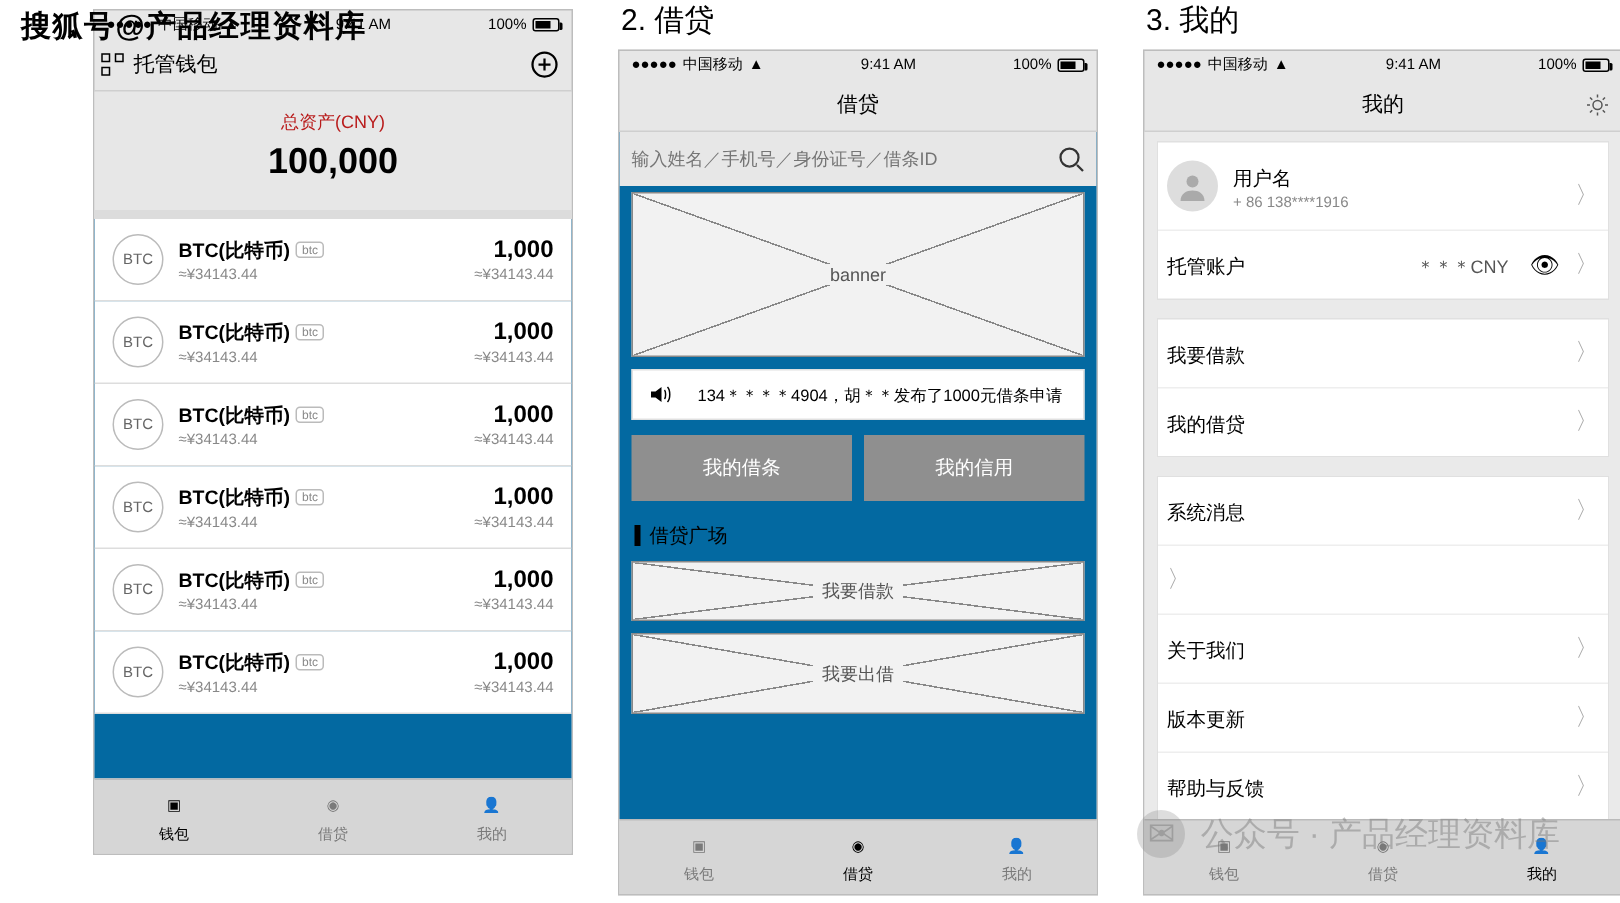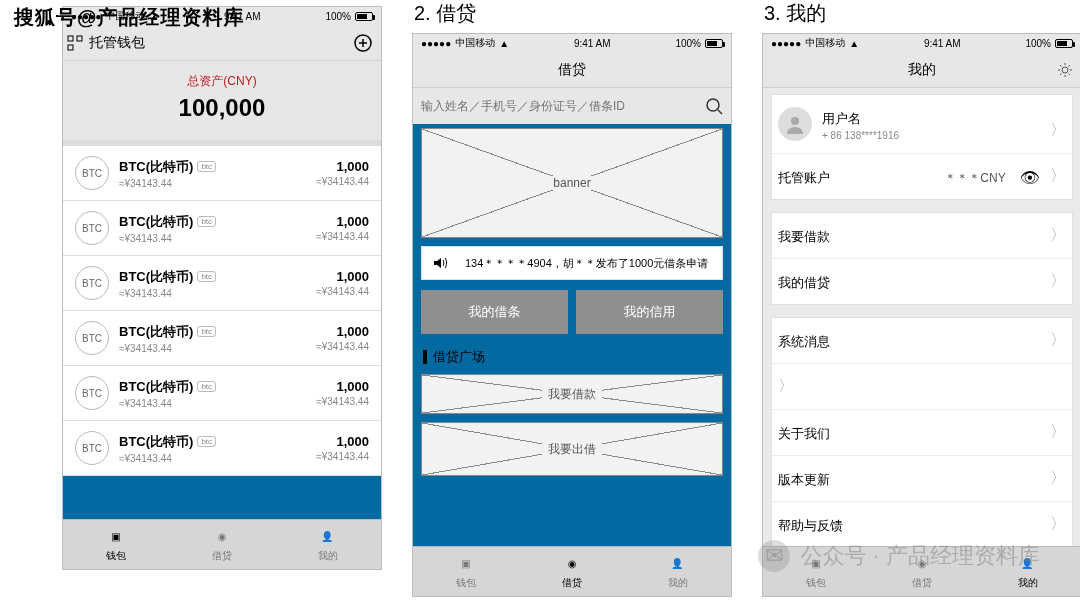--- a/index.html
+++ b/index.html
@@ -33,21 +33,21 @@
 .asset-head .value{font-size:24px;font-weight:700;margin-top:4px}
 
 .coin-list{flex:1;overflow:hidden}
 .coin-row{background:#fff;border-bottom:1px solid #ddd;display:flex;align-items:center;padding:10px 12px;gap:10px}
 .coin-row .badge{width:34px;height:34px;border:1px solid #bbb;border-radius:50%;display:flex;align-items:center;justify-content:center;font-size:10px;color:#666}
 .coin-row .info{flex:1}
 .coin-row .name{font-size:13px;font-weight:600;display:flex;align-items:center;gap:4px}
 .coin-row .tag{font-size:8px;border:1px solid #bbb;border-radius:3px;padding:0 3px;color:#888;font-weight:400}
 .coin-row .rate{font-size:10px;color:#888;margin-top:2px}
 .coin-row .amt{text-align:right}
-.coin-row .amt .n{font-size:13px;font-weight:700}
+.coin-row .amt .n{font-size:16px;font-weight:700}
 .coin-row .amt .r{font-size:10px;color:#888;margin-top:2px}
 
 .tabbar{height:50px;background:#d6d6d6;border-top:1px solid #bbb;display:flex}
 .tabbar .tab{flex:1;display:flex;flex-direction:column;align-items:center;justify-content:center;gap:2px;font-size:10px;color:#7a7a7a}
 .tabbar .tab.active{color:#000}
 .tabbar .tab .ico{width:20px;height:20px;display:flex;align-items:center;justify-content:center}
 
 
 .search-row{display:flex;align-items:center;padding:6px 8px;gap:6px;background:#e7e7e7}
 .search-row input{flex:1;height:24px;border:none;background:transparent;font-size:12px;color:#666;outline:none}

